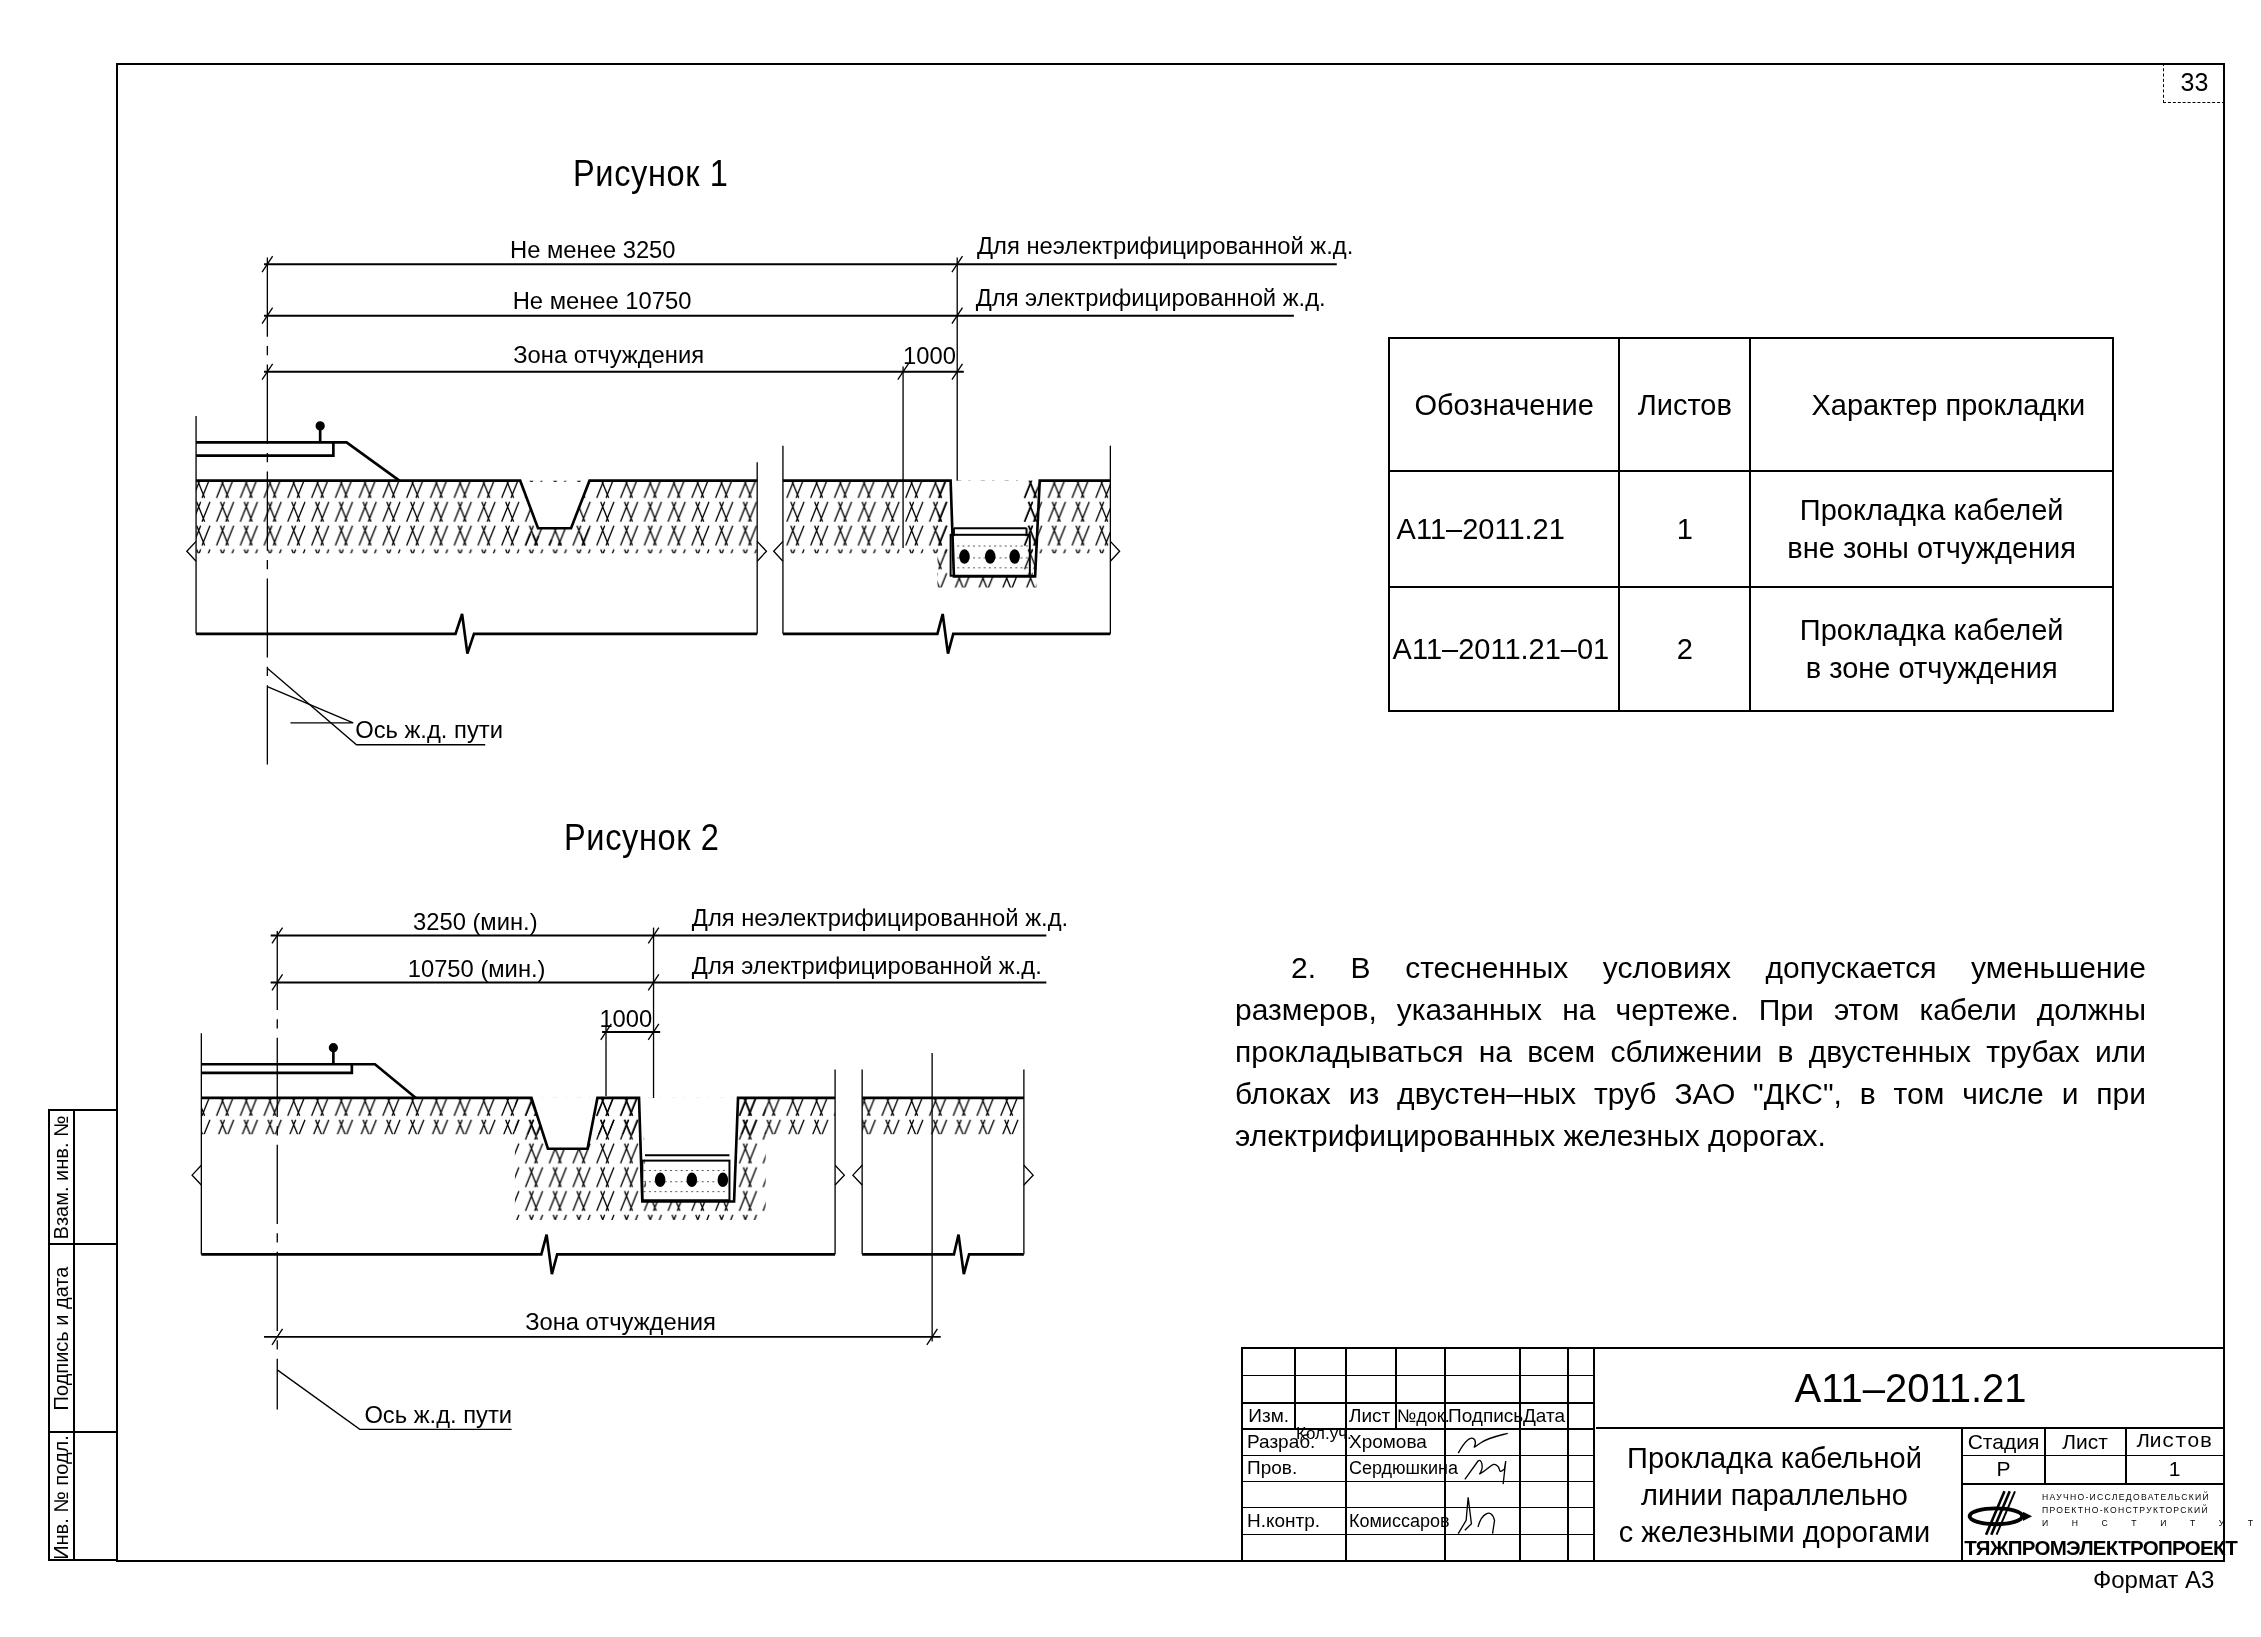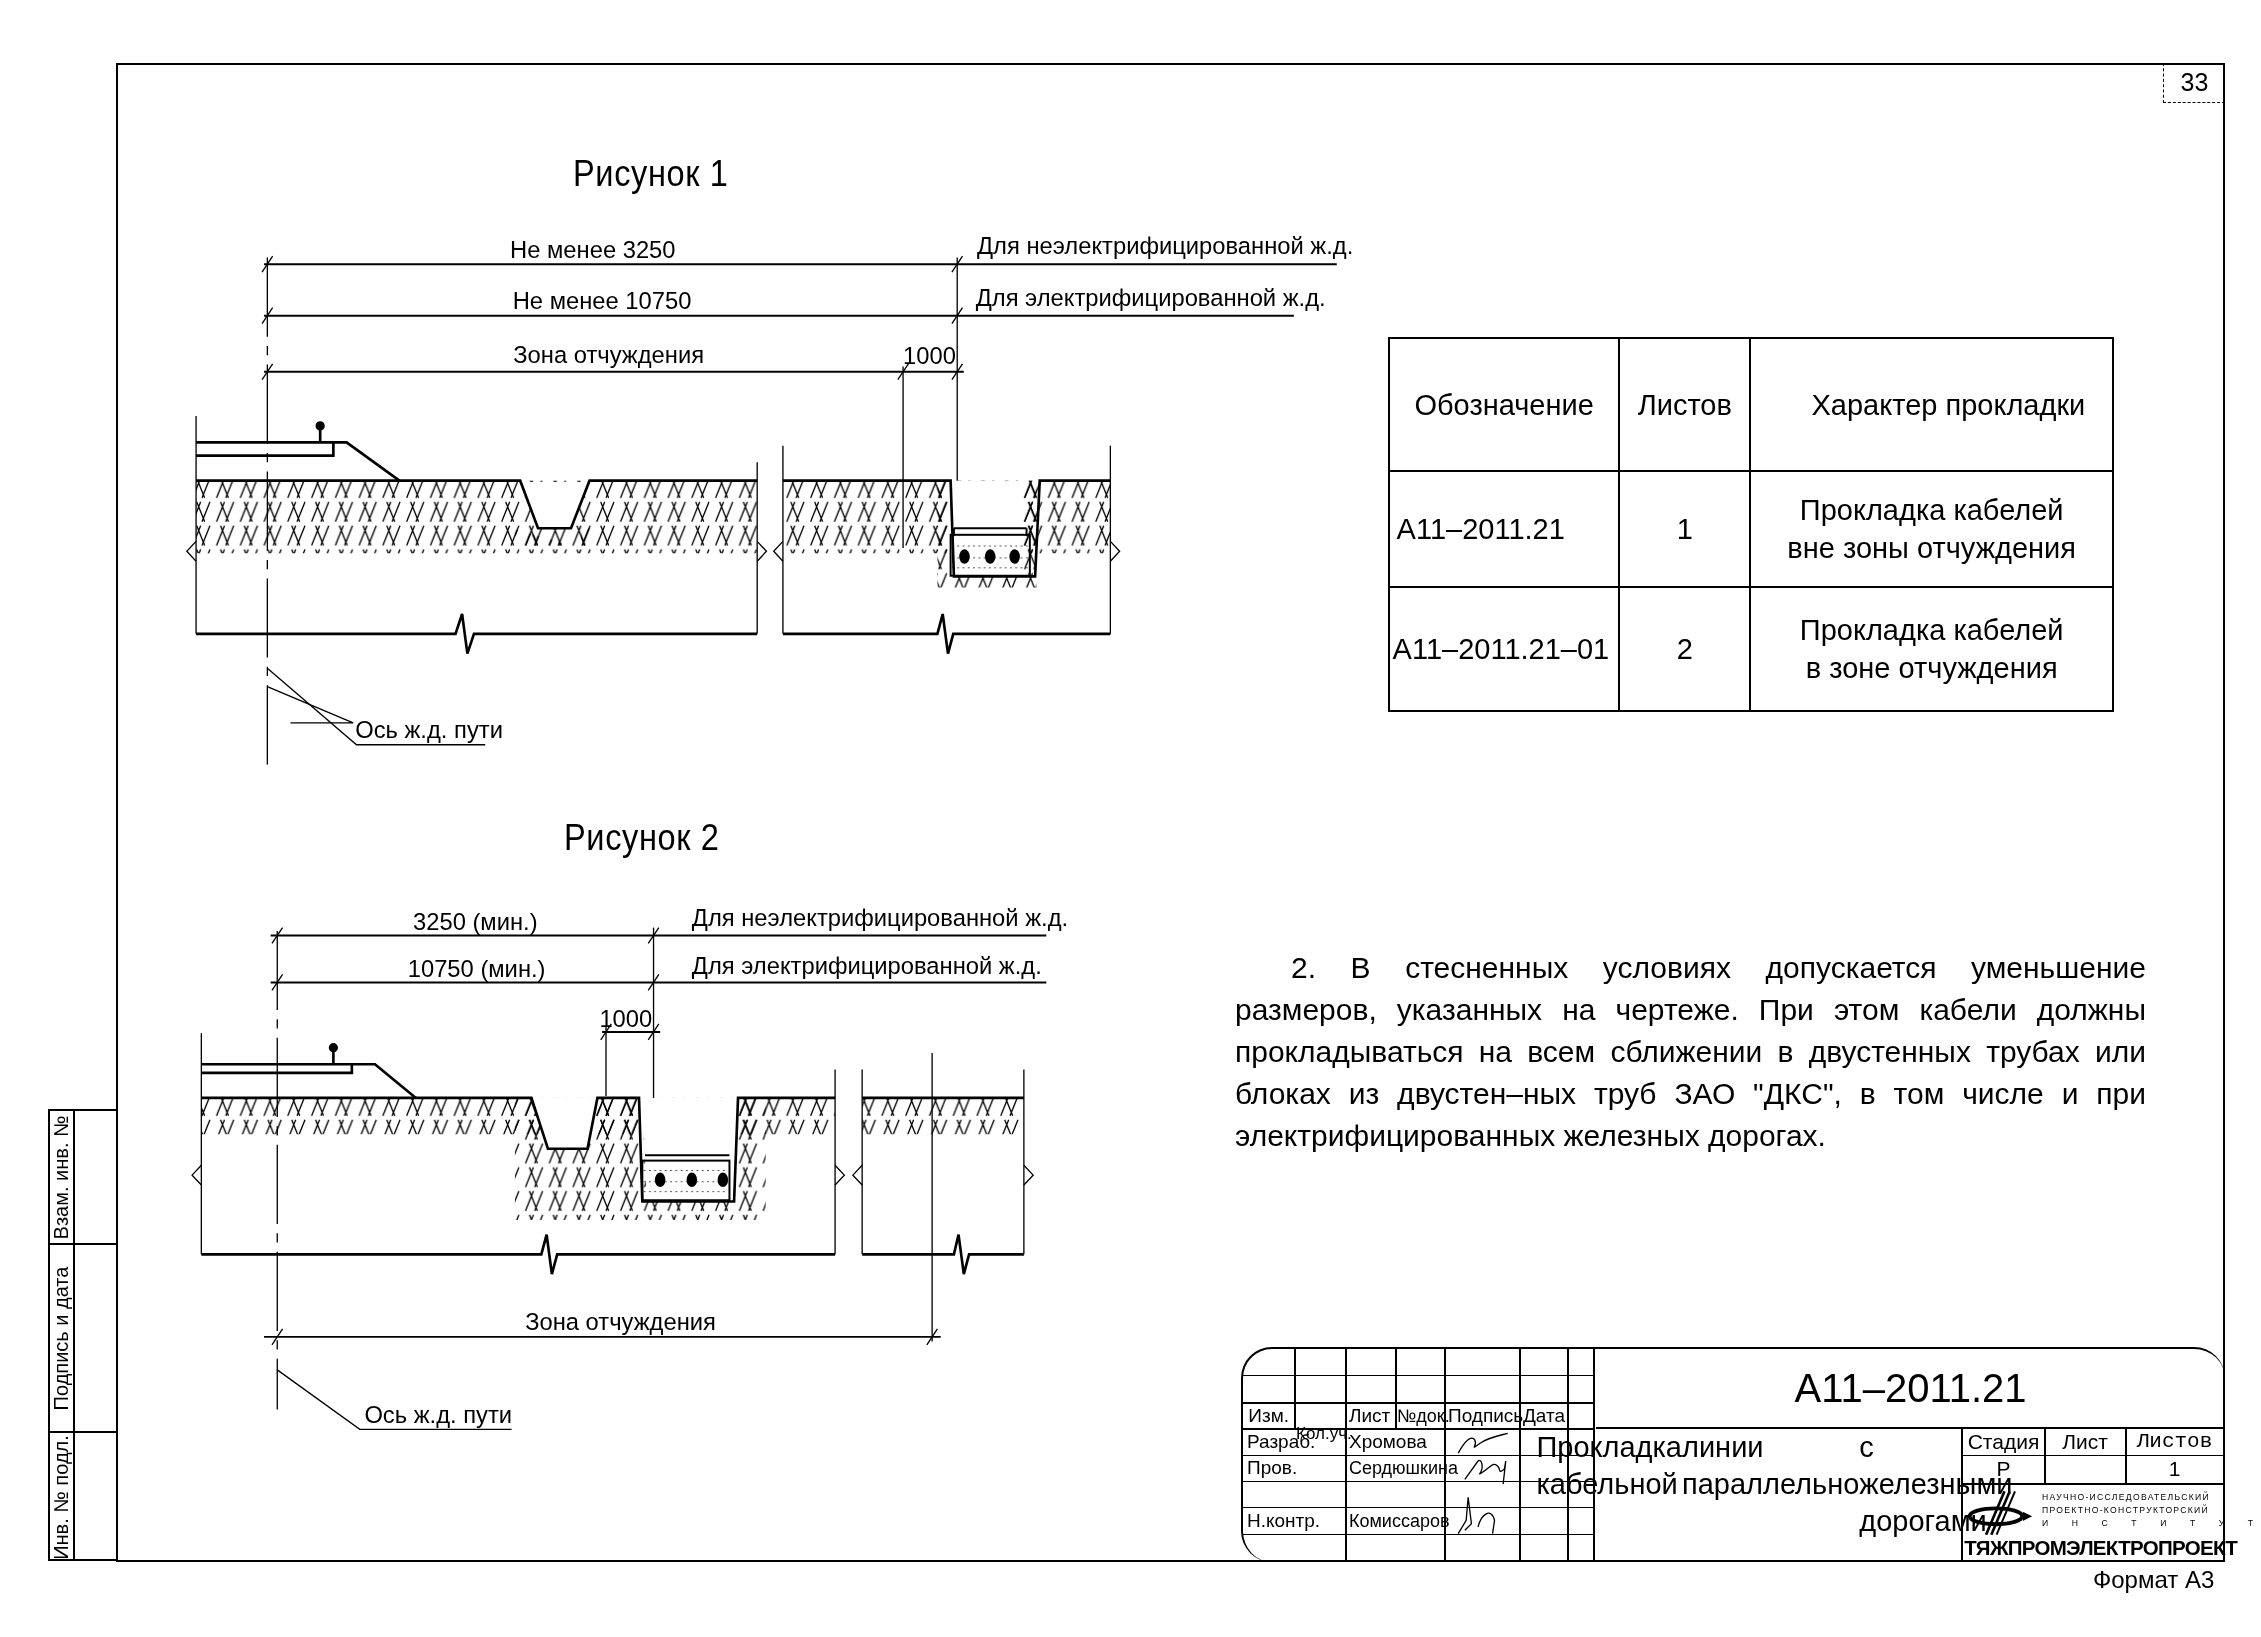--- a/index.html
+++ b/index.html
@@ -25,30 +25,30 @@
 
   
   .sidestamp { position:absolute; left:48px; top:1109px; width:68px; height:452px;
                border:2px solid #000; box-sizing:border-box; border-right:none; }
   .sidestamp .cell { position:absolute; left:0; width:66px; border-top:2px solid #000; box-sizing:border-box; }
   .sidestamp .lab { position:absolute; left:0; width:25px; height:100%; border-right:2px solid #000; box-sizing:border-box;
                     display:flex; align-items:center; justify-content:center; }
   .sidestamp .lab span { transform:rotate(-90deg); white-space:nowrap; font-size:20px; }
 
   
-  .tb { position:absolute; left:1241px; top:1347px; width:984px; height:215px; border-top:2.6px solid #000; border-left:2.6px solid #000; box-sizing:border-box;border-radius:31px; }
+  .tb { position:absolute; left:1241px; top:1347px; width:984px; height:215px; border-top:2.6px solid #000; border-left:2.6px solid #000; box-sizing:border-box; }
   .tbgrid { position:absolute; left:0; top:0; width:350px; height:212px; }
   .tbgrid .cell { position:absolute; font-size:19px; white-space:nowrap; line-height:24px; }
   .tbline-h { position:absolute; height:0; border-top:1.3px solid #000; }
   .tbline-hb { position:absolute; height:0; border-top:2.6px solid #000; }
   .tbline-v { position:absolute; width:0; border-left:2px solid #000; }
   .code { position:absolute; left:353px; top:0; width:629px; height:80px; font-size:40px;
           display:flex; align-items:center; justify-content:center; border-bottom:2.6px solid #000; box-sizing:border-box; }
   .dtitle { position:absolute; left:353px; top:80px; width:357px; height:132px; font-size:29px; line-height:37px;
-            text-align:left; display:flex; flex-direction:row; justify-content:center; }
+            text-align:center; display:flex; flex-direction:column; justify-content:center; }
   .stage { position:absolute; left:718px; top:80px; width:263px; height:132px; border-left:2.6px solid #000; box-sizing:border-box; }
   .stage .hdr, .stage .val { position:absolute; font-size:21px; text-align:center; line-height:24px; }
   .org { position:absolute; left:0; top:54px; width:260px; height:75px; border-top:2.6px solid #000; box-sizing:border-box; }
   .org .small { position:absolute; left:79px; font-size:8.6px; letter-spacing:1.3px; white-space:nowrap; }
   .org .big { position:absolute; left:1.3px; top:51px; font-size:20.5px; font-weight:bold; letter-spacing:-0.7px; white-space:nowrap; }
   .format { position:absolute; left:2093px; top:1566px; font-size:24px; }
 </style>
 </head>
 <body>
 

